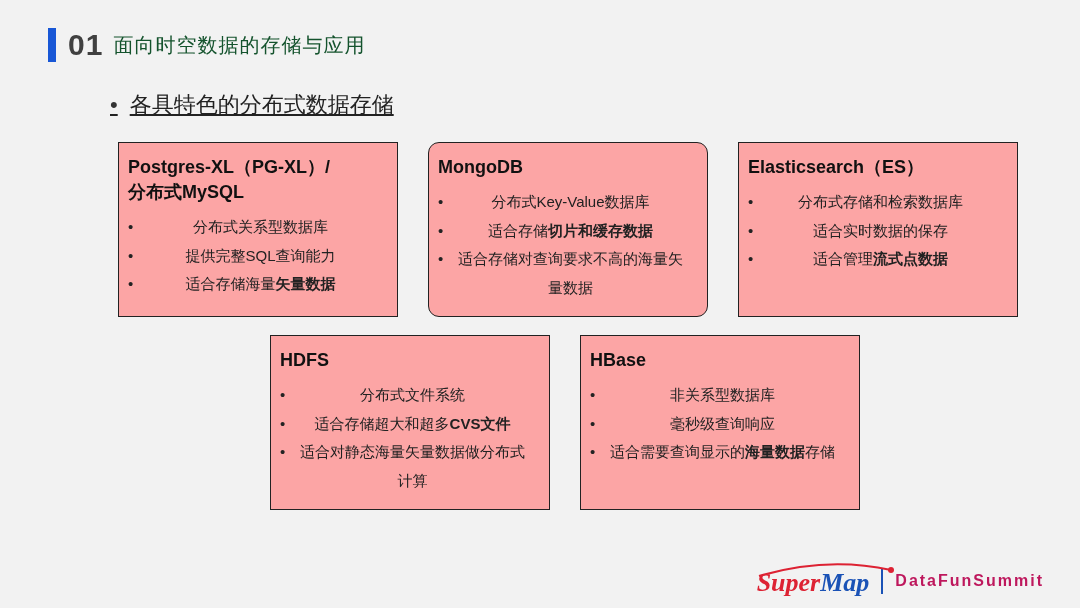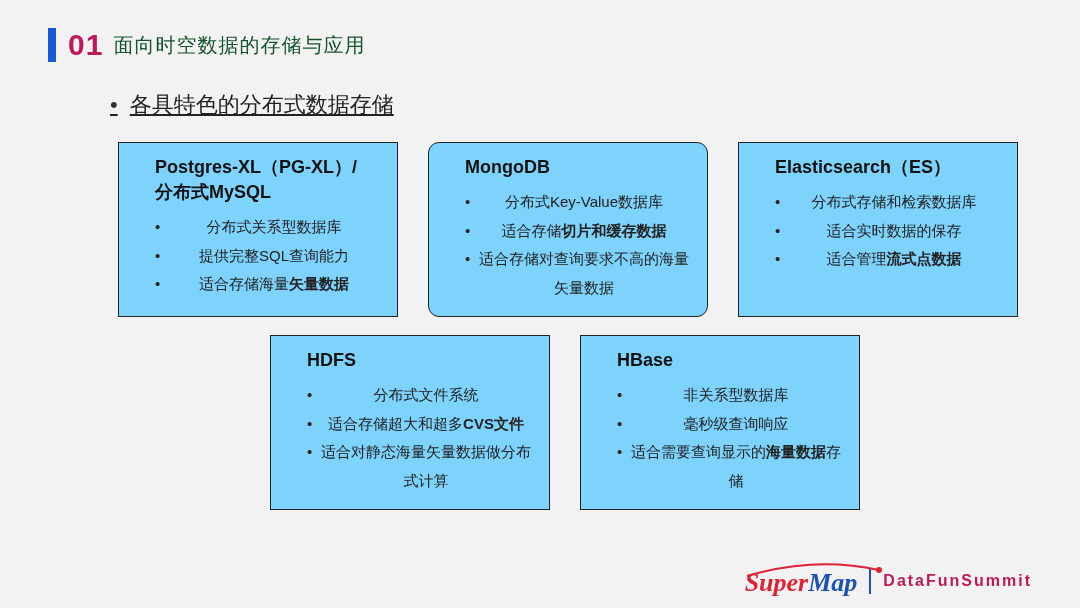--- a/index.html
+++ b/index.html
@@ -26,21 +26,21 @@
   }
   .title-bar {
     width: 8px;
     height: 34px;
     background: #1857d6;
     margin-right: 12px;
   }
   .title-num {
     font-size: 30px;
     font-weight: 700;
-    color: #be185d;
+    color: #404040;
     margin-right: 10px;
     letter-spacing: 1px;
   }
   .title-text {
     font-size: 20px;
     font-weight: 400;
     color: #14532d;
     letter-spacing: 1px;
   }
   .subtitle {
@@ -60,23 +60,23 @@
     gap: 30px;
     margin-left: 118px;
     margin-bottom: 18px;
   }
   .cards-row2 {
     display: flex;
     gap: 30px;
     margin-left: 270px;
   }
   .card {
-    background: #7dd3fc;
+    background: #fca5a5;
     border: 1.5px solid #222;
-    padding: 12px 18px 14px 36px;
+    padding: 12px 18px 14px 9px;
   }
   .card.c1 { width: 280px; }
   .card.c2 { width: 280px; border-radius: 11px; }
   .card.c3 { width: 280px; }
   .card.c4 { width: 280px; }
   .card.c5 { width: 280px; }
   .card-title {
     font-size: 18px;
     font-weight: 700;
     color: #111;
@@ -102,21 +102,21 @@
   .card li::before {
     content: "•";
     position: absolute;
     left: 0;
     color: #222;
   }
   .card li b { font-weight: 700; }
   .footer {
     position: absolute;
     bottom: 10px;
-    right: 48px;
+    right: 36px;
     display: flex;
     align-items: center;
     gap: 12px;
   }
   .supermap {
     font-family: Georgia, "Times New Roman", serif;
     font-size: 26px;
     font-style: italic;
     font-weight: 700;
     position: relative;

